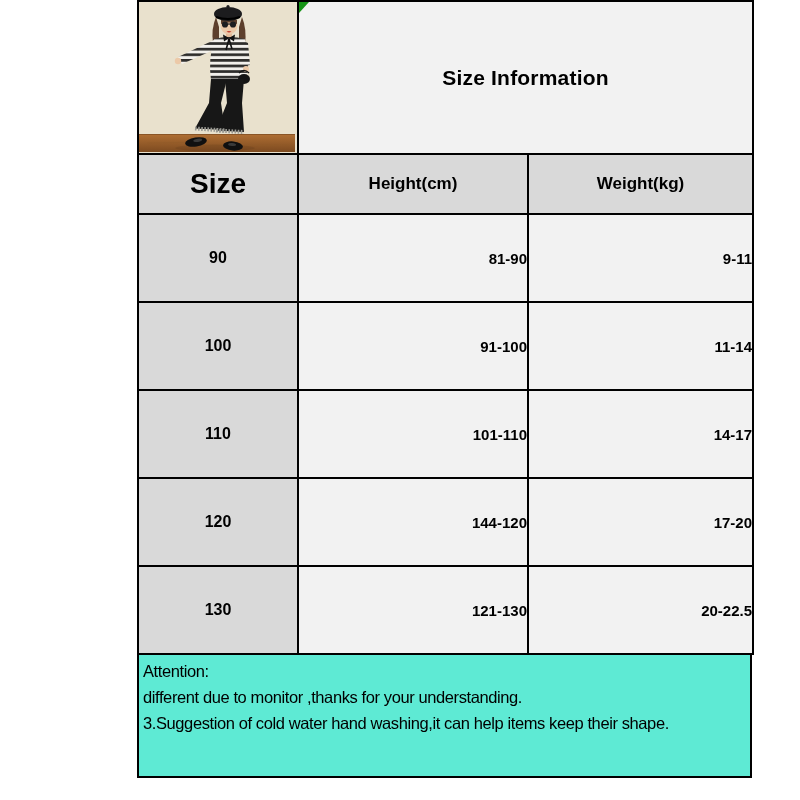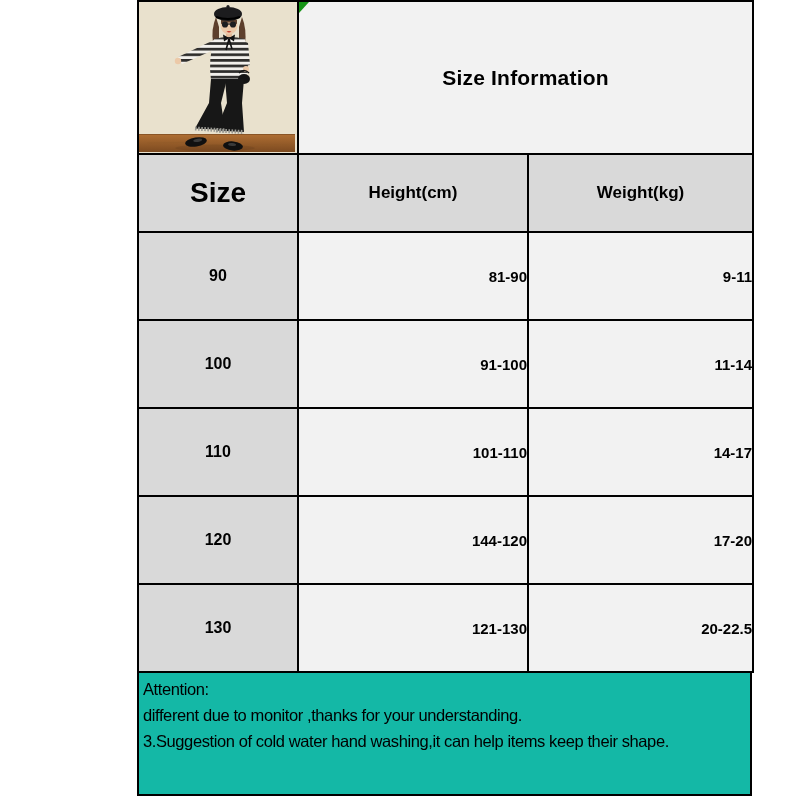--- a/index.html
+++ b/index.html
@@ -11,29 +11,29 @@
   table.size-table td, table.size-table th { border:2px solid #000; text-align:center; vertical-align:middle; color:#000; }
 
   .photo-cell { height:153px; padding:0; background:#eae2cf; }
   .photo-cell svg { display:block; }
 
   .title-cell { position:relative; background:#f2f2f2; }
   .title-text { font-size:21px; font-weight:700; letter-spacing:0.2px; }
   .corner-marker { position:absolute; top:0; left:0; width:10px; height:11px;
                    clip-path:polygon(0 0, 100% 0, 0 100%); }
 
-  tr.head-row th { height:78px; background:#d9d9d9; font-size:17px; font-weight:700; }
+  tr.head-row th { height:60px; background:#d9d9d9; font-size:17px; font-weight:700; }
   tr.head-row th.size-head { font-size:28px; }
 
   tr.data-row { height:88px; }
   tr.data-row th { background:#d9d9d9; font-size:16px; font-weight:700; }
   tr.data-row td { background:#f2f2f2; font-size:15px; font-weight:700;text-align:right; }
 
   .attention-box { width:615px; min-height:125px; margin-top:-2px; border:2px solid #000;
-                   background:#14b8a6; padding:3px 4px; }
+                   background:#5eead4; padding:3px 4px; }
   .attention-box div { font-size:16.5px; letter-spacing:-0.4px; line-height:26px;
                        white-space:nowrap; color:#000; }
 </style>
 </head>
 <body>
 
 <div class="sheet">
 
   <table class="size-table">
     <colgroup>

